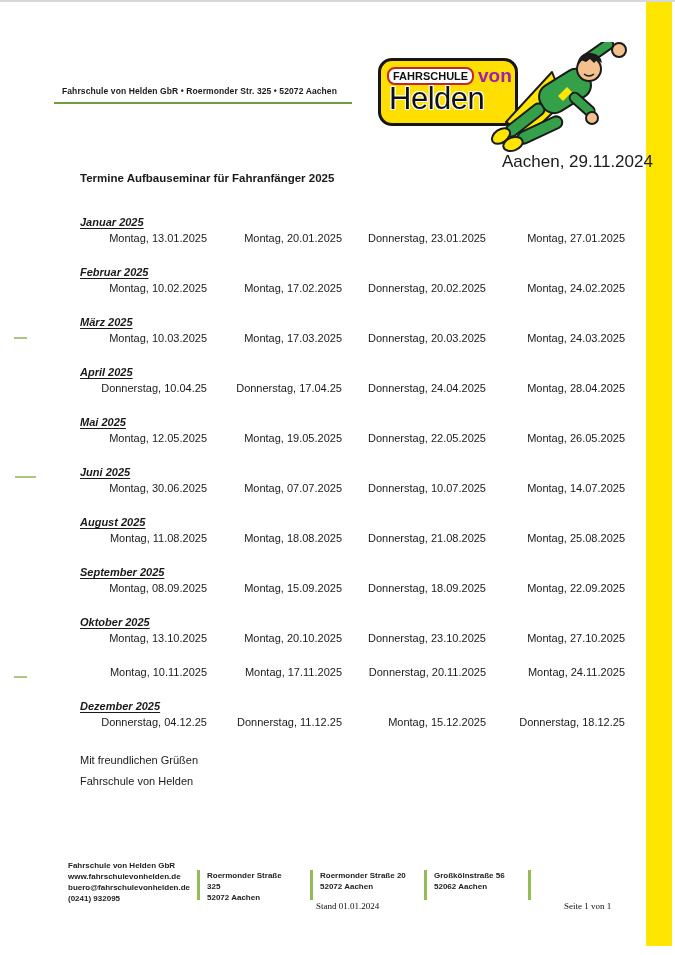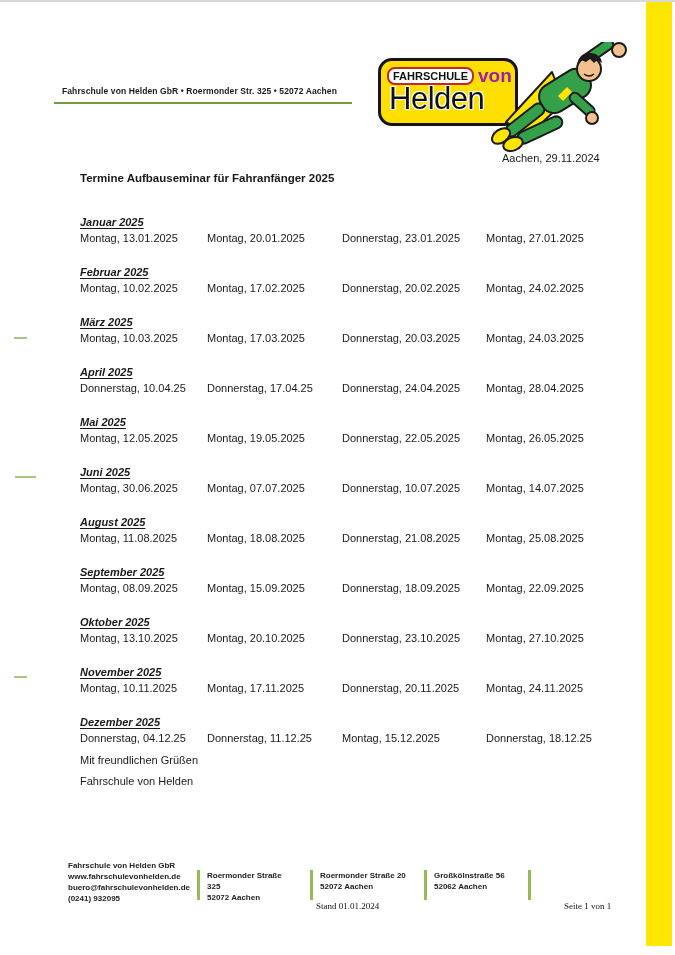--- a/index.html
+++ b/index.html
@@ -31,36 +31,36 @@
     padding:1px 4px 0 4px; font-size:11px; font-weight:bold; color:#111; line-height:13px;
   }
   .von { position:absolute; left:97px; top:4px; font-size:19px; font-weight:bold; color:#a21caf; }
   .helden {
     position:absolute; left:8px; top:21px; font-size:31px; font-weight:normal; color:#111;
     letter-spacing:-0.5px; line-height:34px;
     text-shadow:-1px -1px 0 #fff, 1px -1px 0 #fff, -1px 1px 0 #fff, 1px 1px 0 #fff;
   }
   .hero { position:absolute; left:108px; top:-4px; }
 
-  .city-date { position:absolute; left:502px; top:152px; font-size:11px; }
+  .city-date { position:absolute; left:502px; top:152px; font-size:17px; }
 
   .doc-title { position:absolute; left:80px; top:172px; font-size:11.5px; font-weight:bold; }
 
   
   .months { position:absolute; left:80px; top:201px; width:545px; }
   .month { margin-bottom:20px; }
   .month-name {
     font-size:11px; font-weight:bold; font-style:italic;
     text-decoration:underline; text-decoration-thickness:1px; text-underline-offset:2px;
     line-height:14px;
     margin-top:14px;
   }
   .month-dates {
     display:grid; grid-template-columns:127px 135px 144px auto;
-    font-size:11px; line-height:14px; margin-top:2px; white-space:nowrap;
+    font-size:11px; line-height:14px; margin-top:2px; white-space:nowrap;text-align:right;
   }
 
   .closing { position:absolute; left:80px; top:750px; font-size:11px; line-height:21px; }
 
   
   .mark { position:absolute; height:2px; background:var(--mark-green,#a9c77f); }
   .mark-top { left:14px; top:337px; width:13px; }
   .mark-center { left:15px; top:476px; width:21px; }
   .mark-bottom { left:14px; top:676px; width:13px; }
 
@@ -203,21 +203,20 @@
     <div class="month-name">Oktober 2025</div>
     <div class="month-dates">
       <span>Montag, 13.10.2025</span>
       <span>Montag, 20.10.2025</span>
       <span>Donnerstag, 23.10.2025</span>
       <span>Montag, 27.10.2025</span>
     </div>
   </div>
 
   <div class="month">
-    <div class="month-name">November 2025</div>
     <div class="month-dates">
       <span>Montag, 10.11.2025</span>
       <span>Montag, 17.11.2025</span>
       <span>Donnerstag, 20.11.2025</span>
       <span>Montag, 24.11.2025</span>
     </div>
   </div>
 
   <div class="month">
     <div class="month-name">Dezember 2025</div>

